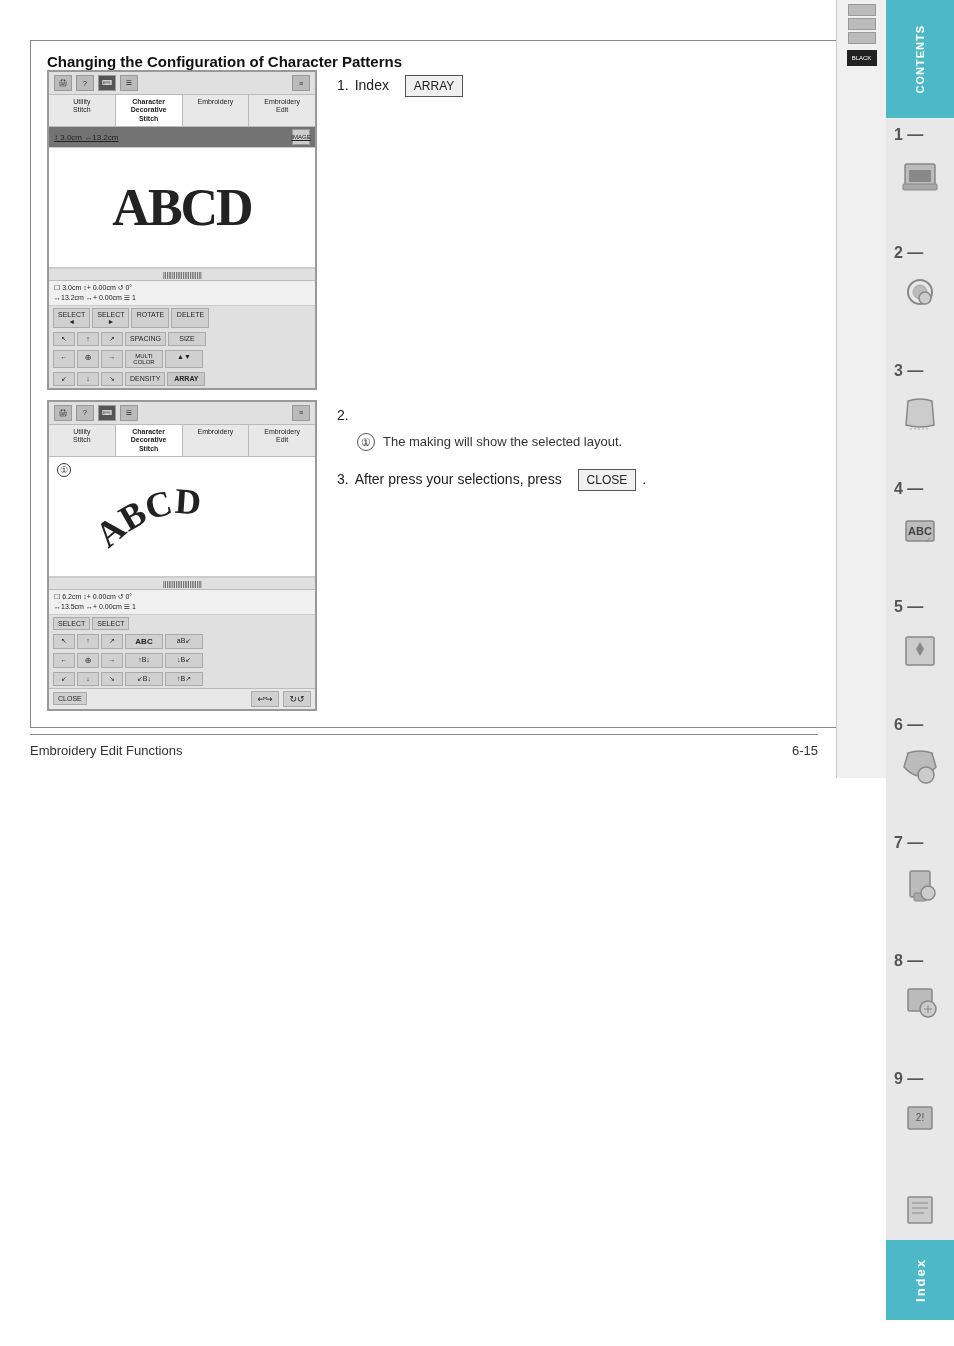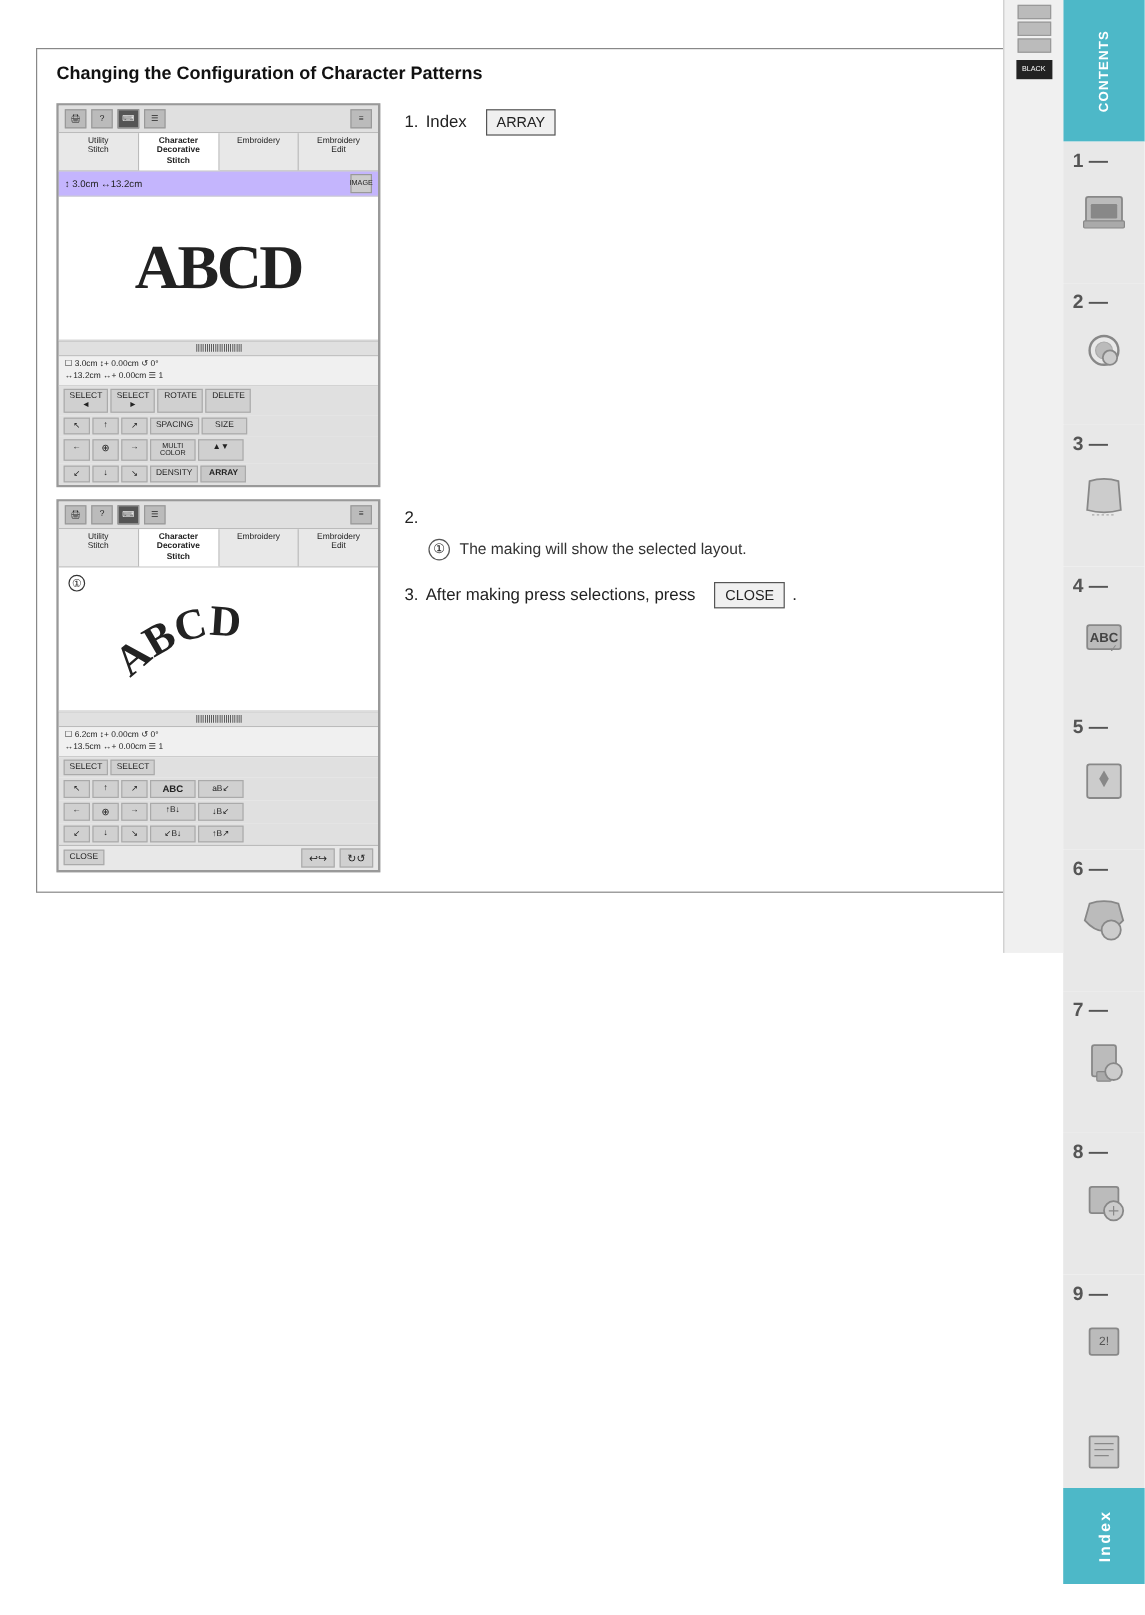--- a/index.html
+++ b/index.html
@@ -76,21 +76,20 @@
 
     
     .section-box {
       border: 1.5px solid #888;
       padding: 12px 16px 16px 16px;
       margin-bottom: 20px;
     }
     .section-title {
       font-size: 15px;
       font-weight: bold;
-      margin-bottom: 16px;
       color: #111;
     }
 
     
     .two-col {
       display: flex;
       gap: 20px;
       align-items: flex-start;
     }
 
@@ -147,22 +146,23 @@
     .screen-tab-active {
       background: #fff;
       font-weight: bold;
     }
     .screen-size-bar {
       display: flex;
       align-items: center;
       padding: 2px 5px;
       border-bottom: 1px solid #ccc;
       font-size: 8px;
-      background: #c4b5fd;
+      background: #737373;
       justify-content: space-between;
+      text-decoration: underline;
     }
     .screen-canvas {
       background: #fff;
       min-height: 130px;
       display: flex;
       align-items: center;
       justify-content: center;
       border-bottom: 1px solid #ccc;
       position: relative;
     }
@@ -650,24 +650,28 @@
             <span class="step-num">2.</span>
           </div>
           <div class="step-line" style="padding-left:20px;gap:8px;">
             <span class="note-circle">①</span>
             <span class="note-text">The making will show the selected layout.</span>
           </div>
         </div>
         <div class="instruction-step">
           <div class="step-line">
             <span class="step-num">3.</span>
-            <span>After making press selections, press</span>&nbsp;
+            <span>After press your selections, press</span>&nbsp;
             <span class="inline-btn-close">CLOSE</span>
             <span>.</span>
           </div>
         </div>
       </div>
     </div>
 
   </div>
 
+  <div class="footer">
+    <span>Embroidery Edit Functions</span>
+    <span>6-15</span>
+  </div>
 
 </div>
 
 </body></html>

